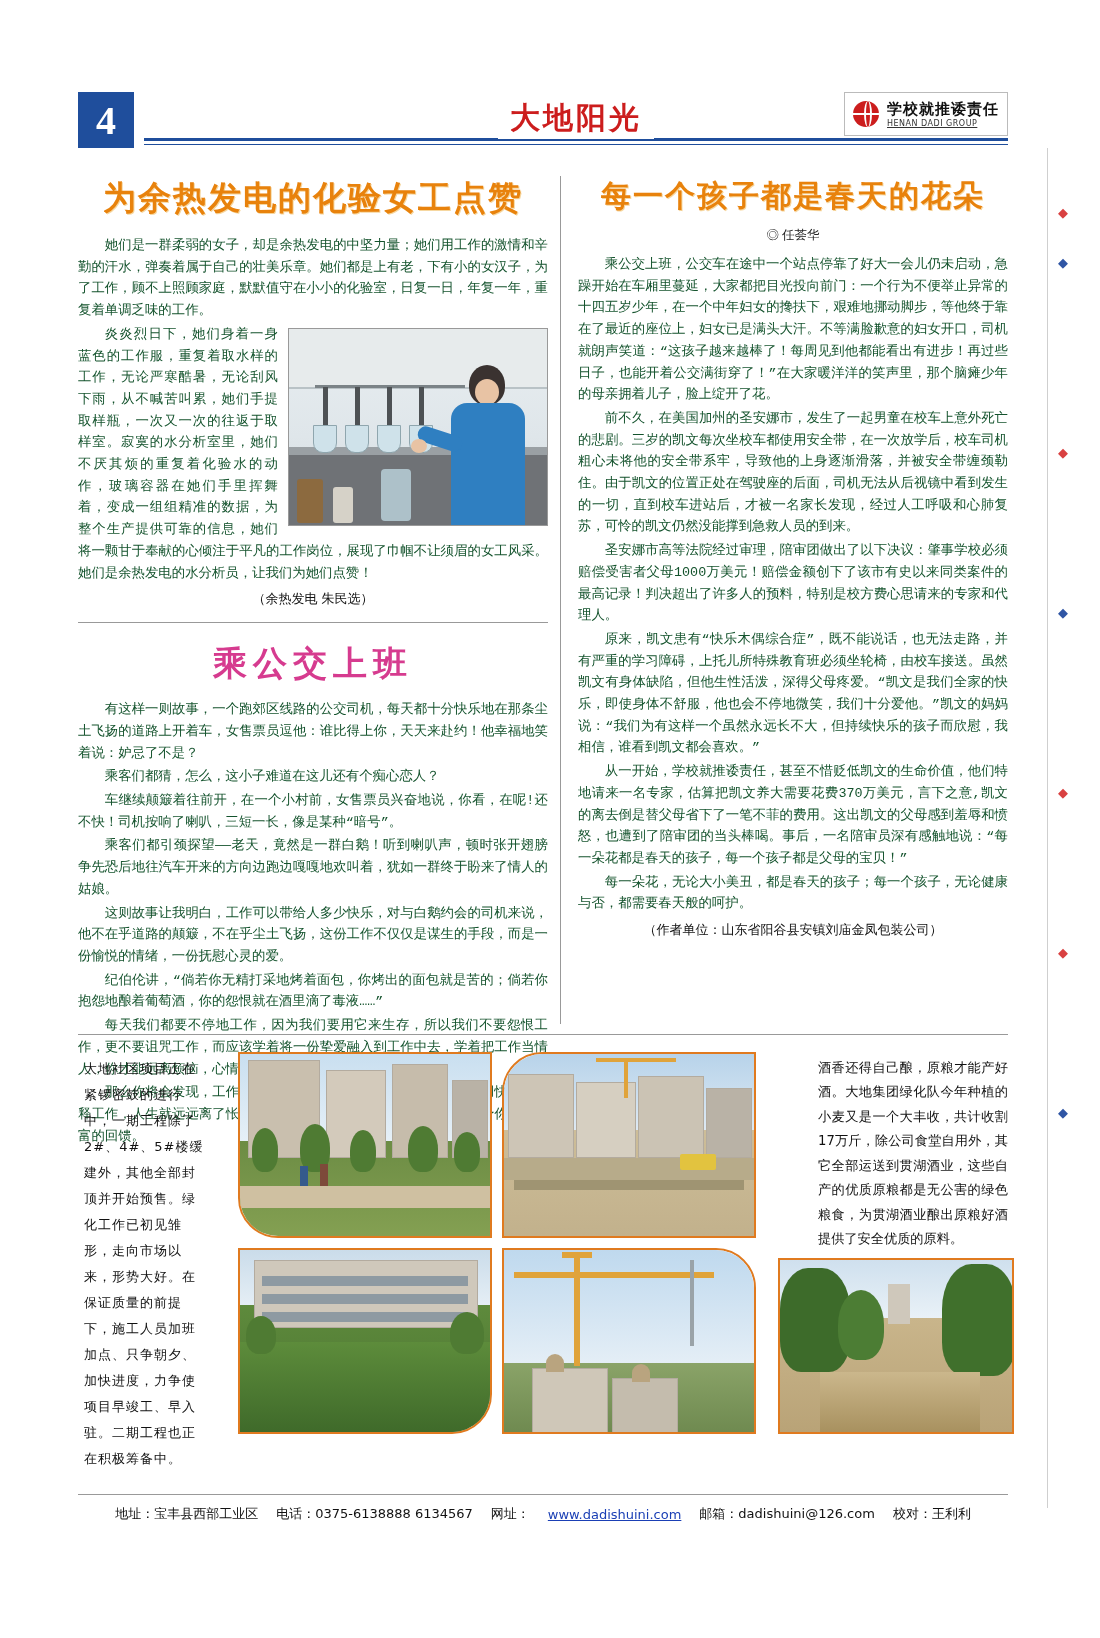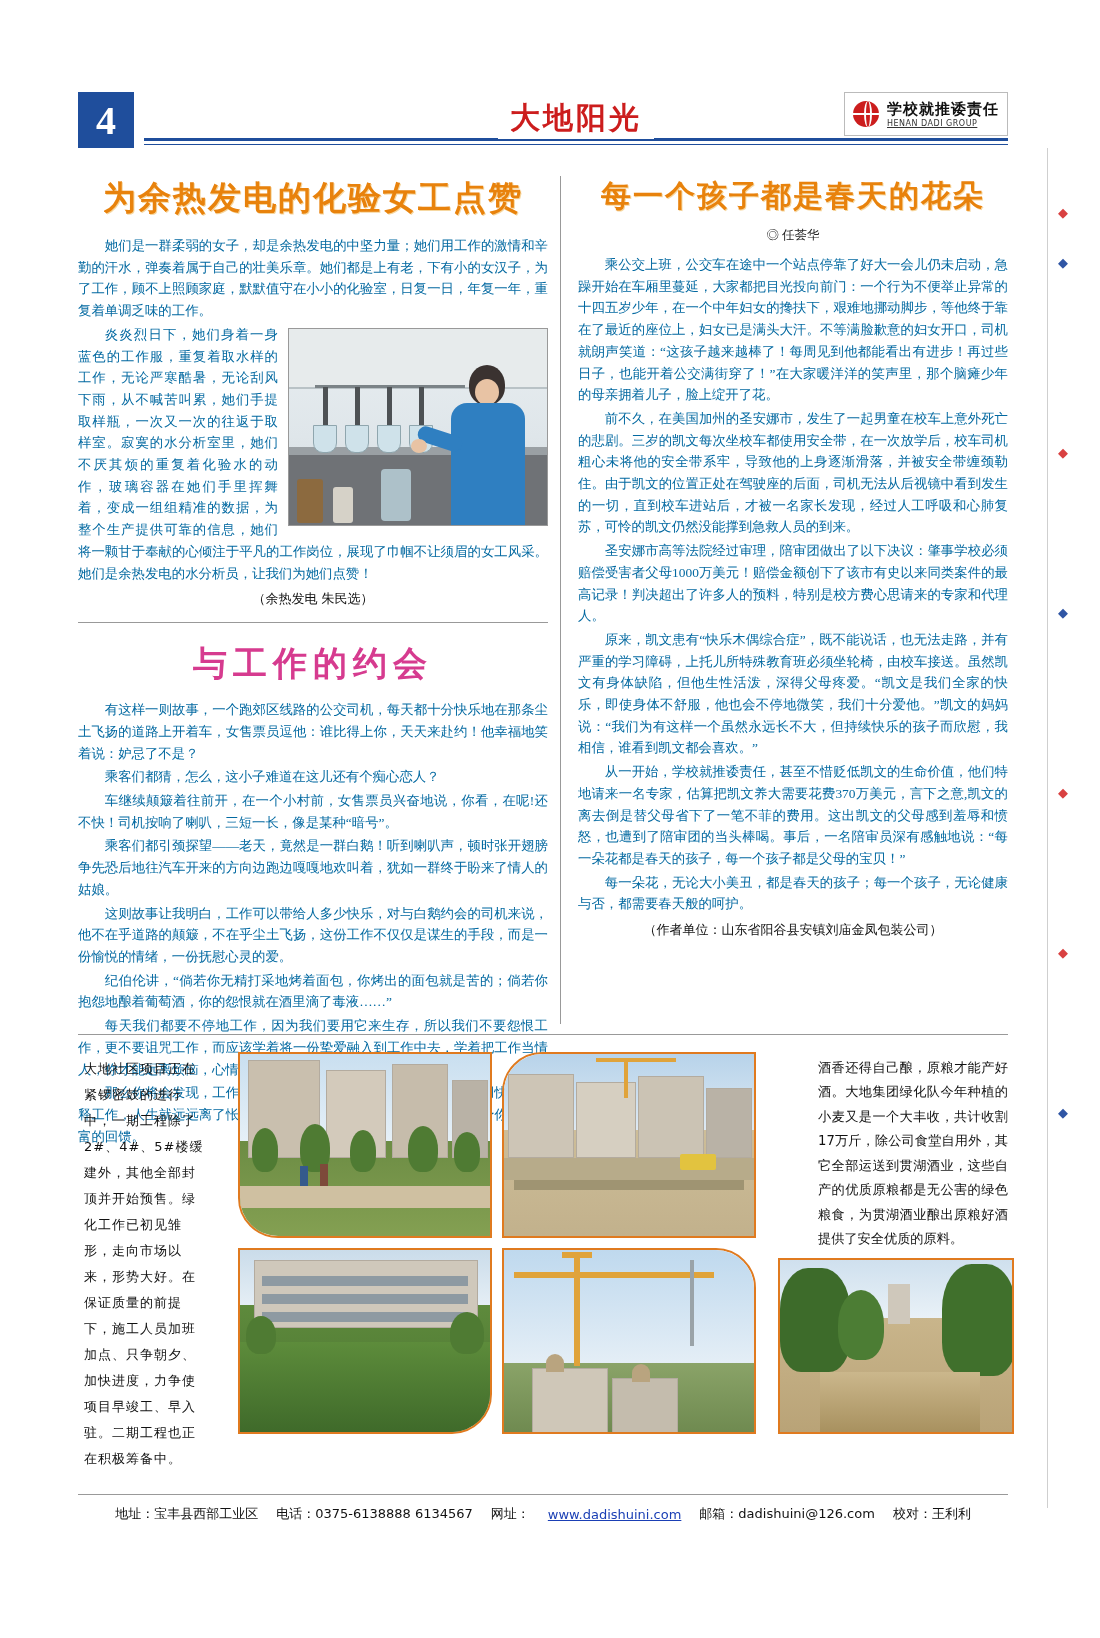--- a/index.html
+++ b/index.html
@@ -104,22 +104,22 @@
   }
   .byline{
     text-align:center;font-size:12.5px;color:#222;margin:0 0 10px 0;
     font-family:Liberation Serif, serif;
   }
   p.body{
     font-size:13.4px;line-height:1.62;
     text-align:justify;
     text-indent:2em;
     margin:0 0 2px 0;
-    color:#0369a1;
-    font-family:Liberation Serif, serif;
+    color:#14532d;
+    font-family:Liberation Mono, monospace;
   }
   p.sig{
     font-size:13px;text-align:center;margin:6px 0 0 0;color:#111;
   }
   .hr-left{
     border-top:1px solid #999;margin:14px 0 0 0;height:0;
   }
 
   
   .photo-float{
@@ -238,21 +238,21 @@
           <div class="p-hand"></div>
         </div>
       </div>
     </div>
 
     <p class="body">炎炎烈日下，她们身着一身蓝色的工作服，重复着取水样的工作，无论严寒酷暑，无论刮风下雨，从不喊苦叫累，她们手提取样瓶，一次又一次的往返于取样室。寂寞的水分析室里，她们不厌其烦的重复着化验水的动作，玻璃容器在她们手里挥舞着，变成一组组精准的数据，为整个生产提供可靠的信息，她们将一颗甘于奉献的心倾注于平凡的工作岗位，展现了巾帼不让须眉的女工风采。她们是余热发电的水分析员，让我们为她们点赞！</p>
     <p class="sig">（余热发电  朱民选）</p>
 
     <div class="hr-left"></div>
 
-    <h2 class="art-title-3">与工作的约会</h2>
+    <h2 class="art-title-3">乘公交上班</h2>
 
     <p class="body">有这样一则故事，一个跑郊区线路的公交司机，每天都十分快乐地在那条尘土飞扬的道路上开着车，女售票员逗他：谁比得上你，天天来赴约！他幸福地笑着说：妒忌了不是？</p>
     <p class="body">乘客们都猜，怎么，这小子难道在这儿还有个痴心恋人？</p>
     <p class="body">车继续颠簸着往前开，在一个小村前，女售票员兴奋地说，你看，在呢!还不快！司机按响了喇叭，三短一长，像是某种“暗号”。</p>
     <p class="body">乘客们都引颈探望——老天，竟然是一群白鹅！听到喇叭声，顿时张开翅膀争先恐后地往汽车开来的方向边跑边嘎嘎地欢叫着，犹如一群终于盼来了情人的姑娘。</p>
     <p class="body">这则故事让我明白，工作可以带给人多少快乐，对与白鹅约会的司机来说，他不在乎道路的颠簸，不在乎尘土飞扬，这份工作不仅仅是谋生的手段，而是一份愉悦的情绪，一份抚慰心灵的爱。</p>
     <p class="body">纪伯伦讲，“倘若你无精打采地烤着面包，你烤出的面包就是苦的；倘若你抱怨地酿着葡萄酒，你的怨恨就在酒里滴了毒液……”</p>
     <p class="body">每天我们都要不停地工作，因为我们要用它来生存，所以我们不要怨恨工作，更不要诅咒工作，而应该学着将一份挚爱融入到工作中去，学着把工作当情人，你才能远离烦恼，心情烂烂。</p>
     <p class="body">那么你将会发现，工作对我们而言是一份美好的心情，正所谓，用快乐去阐释工作，人生就远远离了怅恨与烦恼，用柔情去打磨日子，岁月将赠予你无比丰富的回馈。</p>
     <p class="sig">（水泥工段  董俊华）</p>

